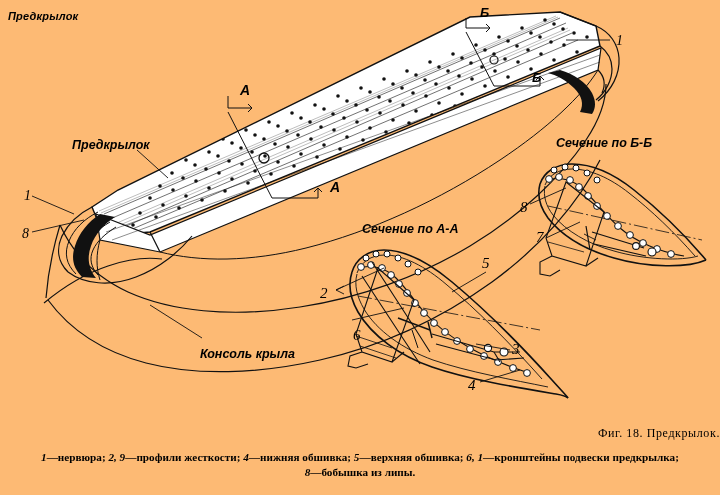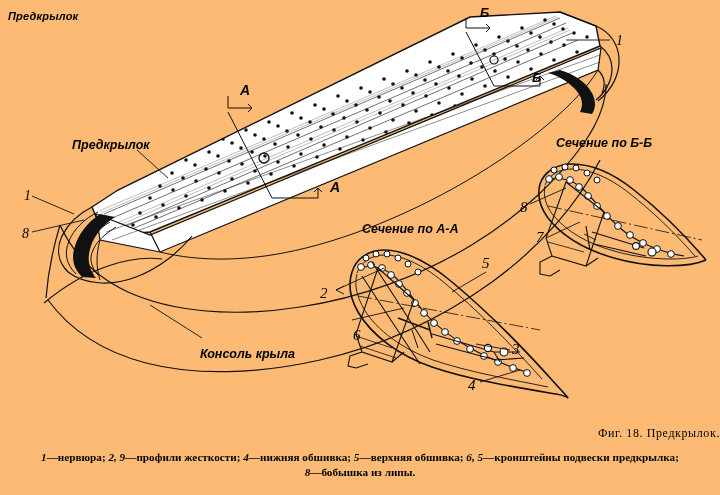--- a/index.html
+++ b/index.html
@@ -513,17 +513,17 @@
       </g>
 
       <text class="num" x="520" y="212" font-size="15">8</text>
       <text class="num" x="536" y="242" font-size="15">7</text>
     </g>
   </svg>
 
   <div class="cap-title">Фиг. 18. Предкрылок.</div>
 
   <div class="cap-legend">
-    <span><i>1</i>—нервюра; <i>2, 9</i>—профили жесткости; <i>4</i>—нижняя обшивка; <i>5</i>—верхняя обшивка; <i>6, 5</i>—кронштейны подвески предкрылка;</span><br>
+    <span><i>1</i>—нервюра; <i>2, 9</i>—профили жесткости; <i>4</i>—нижняя обшивка; <i>5</i>—верхняя обшивка; <i>6, 1</i>—кронштейны подвески предкрылка;</span><br>
     <span><i>8</i>—бобышка из липы.</span>
   </div>
 
 </div>
 
 </body></html>

